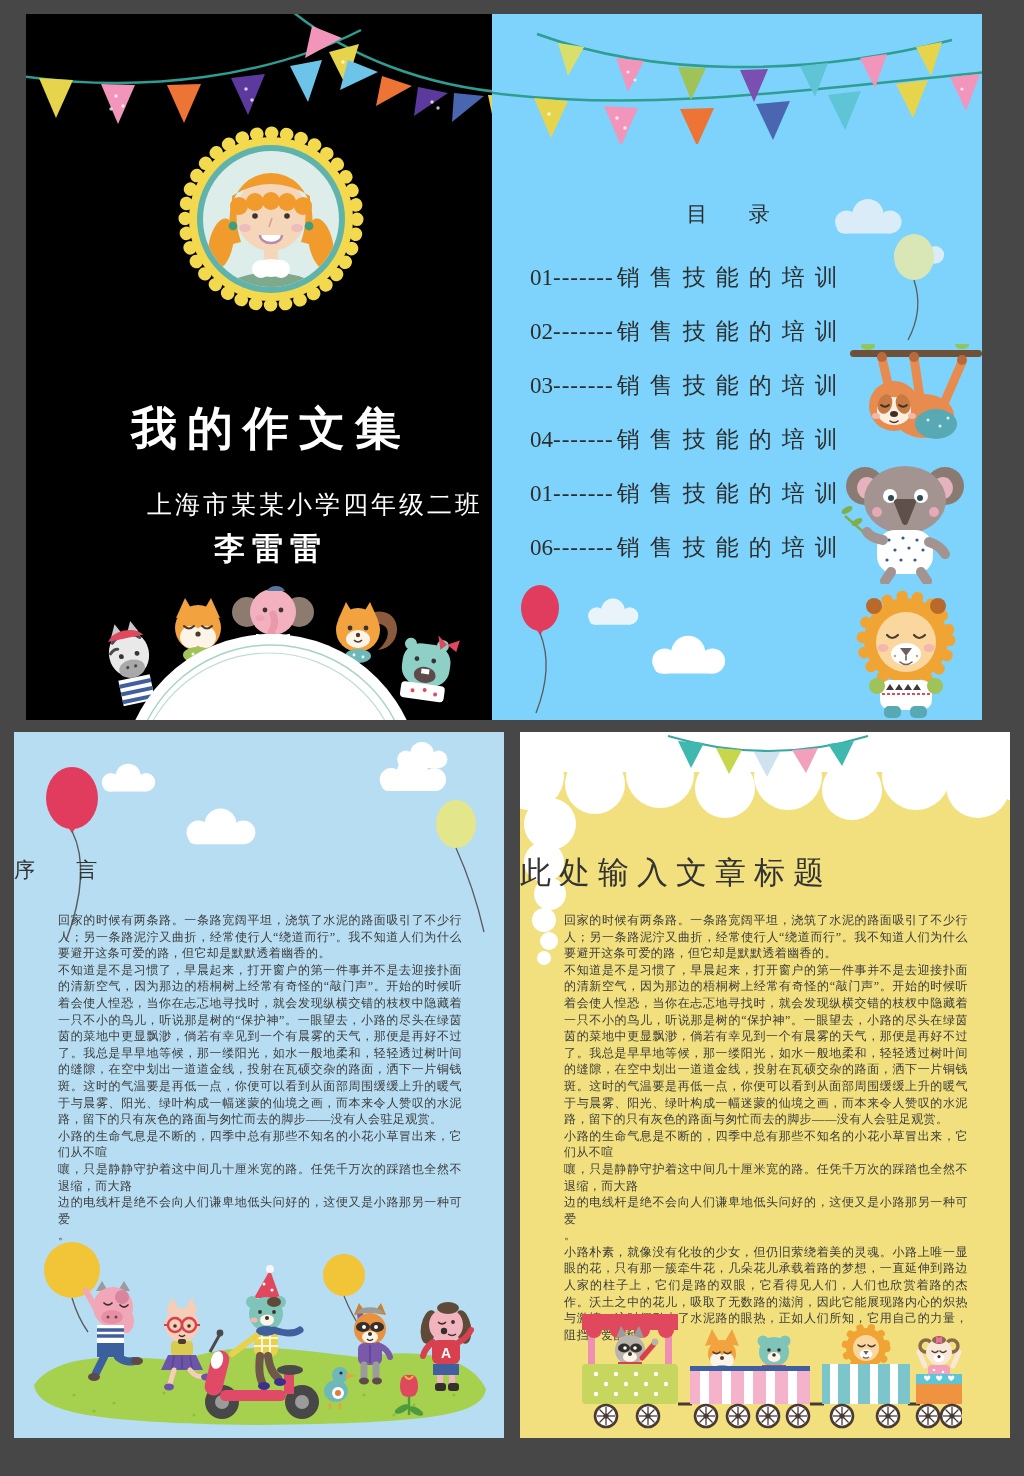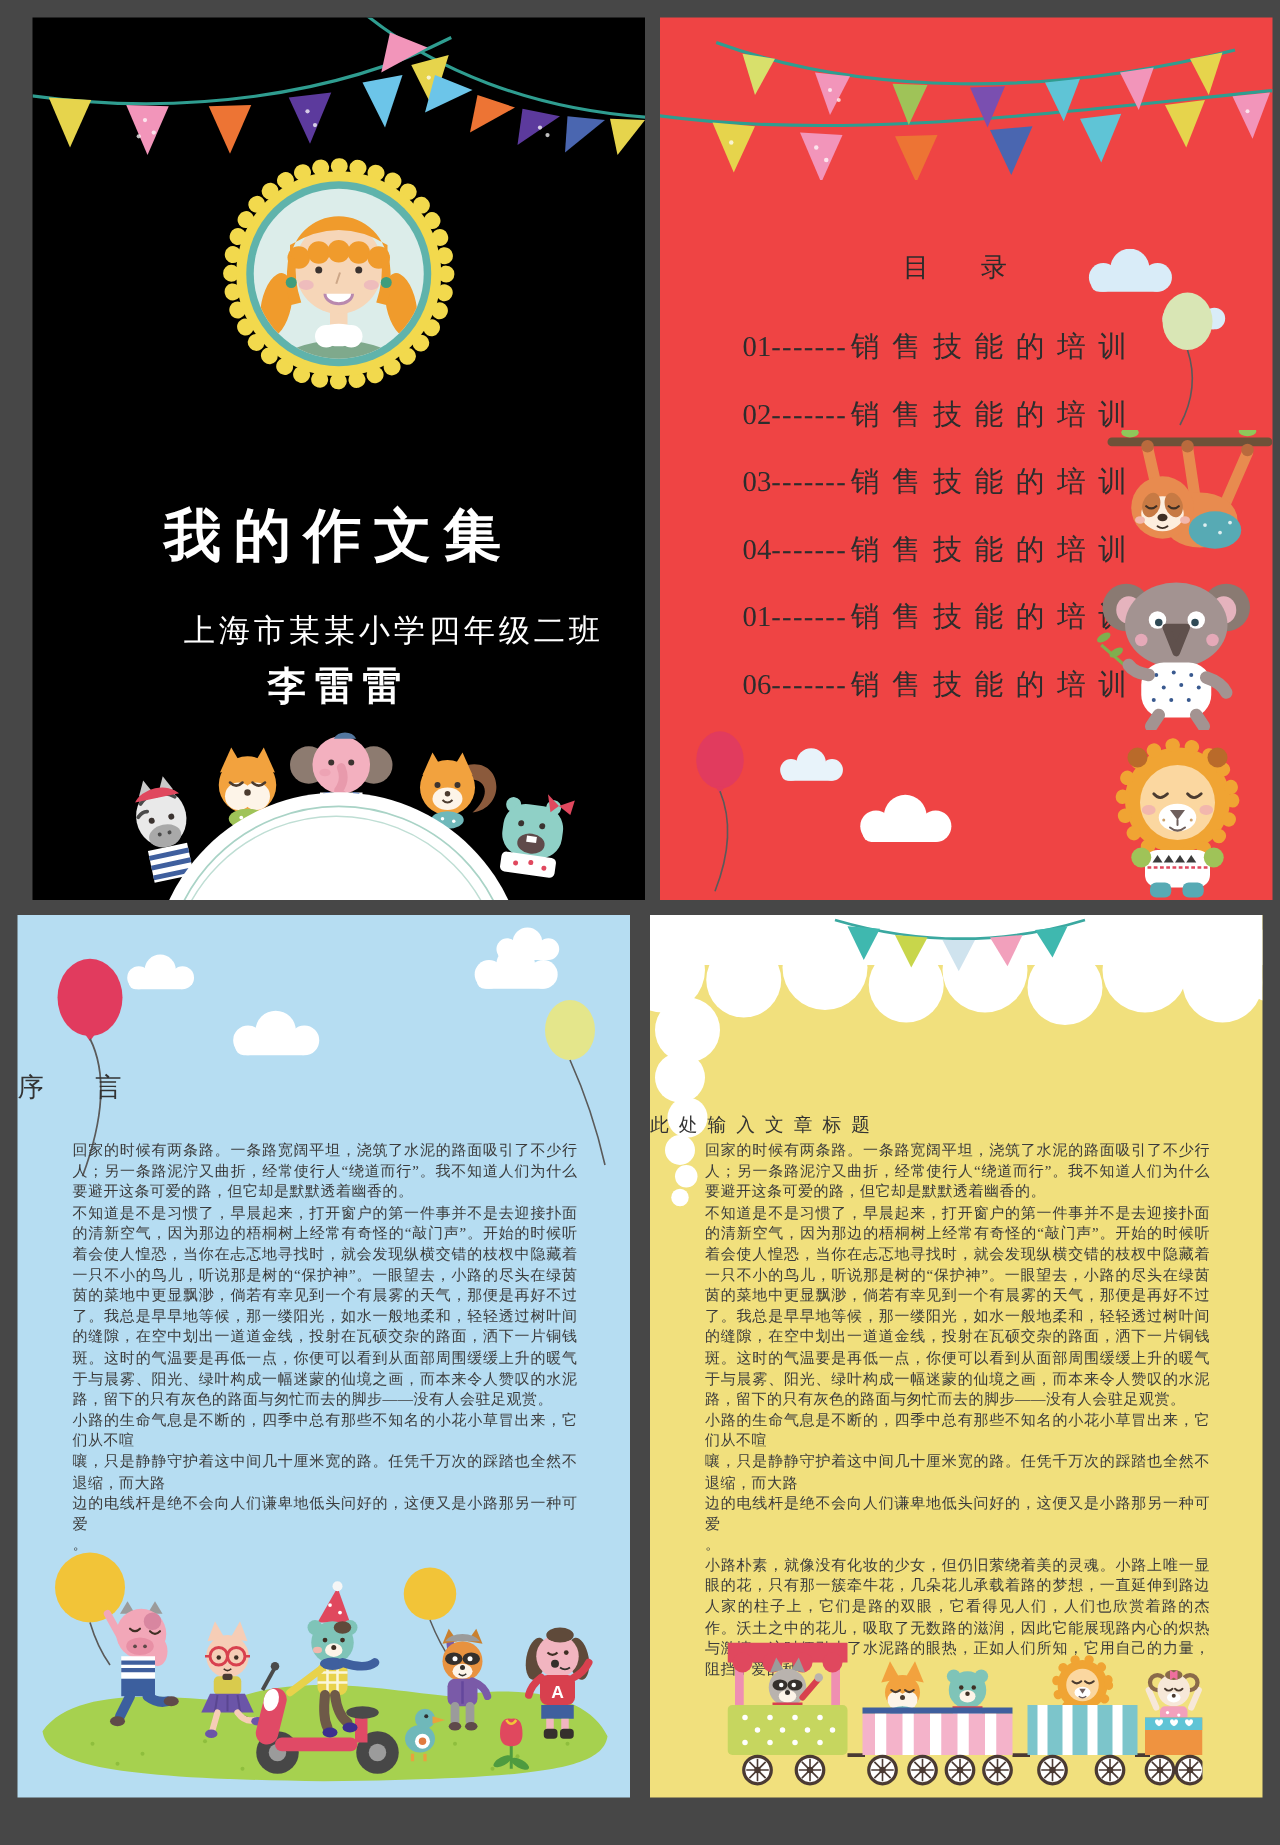--- a/index.html
+++ b/index.html
@@ -1,43 +1,43 @@
 <!DOCTYPE html>
 <html><head>
 <meta charset="utf-8">
 <style>
   html,body{margin:0;padding:0;}
   body{width:1024px;height:1476px;background:#474747;position:relative;
        font-family:"Liberation Serif",serif;overflow:hidden;}
   .slide{position:absolute;width:490px;height:706px;overflow:hidden;}
   #slide1{left:26px;top:14px;background:#000000;}
-  #slide2{left:528px;top:14px;background:#ef4444;}
+  #slide2{left:492px;top:14px;background:#7dd3fc;}
   #slide3{left:14px;top:732px;background:#b6ddf2;}
   #slide4{left:520px;top:732px;background:#f1e07d;}
   .abs{position:absolute;}
   svg{display:block;}
   
   .s1-title{position:absolute;left:0;top:384px;width:100%;margin:0;text-align:center;
     color:#fff;font:900 46px "Liberation Sans",sans-serif;letter-spacing:10px;}
   .s1-subtitle{position:absolute;left:0;top:474px;width:100%;text-align:center;
     color:#fff;font:400 25px "Liberation Sans",sans-serif;letter-spacing:3px;padding-left:44px;}
   .s1-author{position:absolute;left:0;top:514px;width:100%;text-align:center;
     color:#fff;font:900 31px "Liberation Sans",sans-serif;letter-spacing:7px;}
   
   .toc-title{position:absolute;left:0;top:186px;width:100%;text-align:center;
     color:#2b2b2b;font:400 21px "Liberation Serif",serif;letter-spacing:18px;}
   .toc-item{position:absolute;left:38px;height:28px;white-space:nowrap;
-    color:#2d2d2d;font:400 23px "Liberation Serif",serif;margin-left:28px;}
+    color:#2d2d2d;font:400 23px "Liberation Serif",serif;}
   .toc-item .leader{letter-spacing:1px;}
   .toc-item .toclabel{letter-spacing:10px;margin-left:3px;}
   
   .page-title{position:absolute;left:0;width:100%;text-align:left;color:#333;
     font:400 21px "Liberation Serif",serif;}
   #slide3 .page-title{top:124px;letter-spacing:18px;}
-  #slide4 .page-title{top:120px;letter-spacing:8px;font-size:15px;margin-top:39px;}
+  #slide4 .page-title{top:120px;letter-spacing:8px;font-size:31px;}
   .bodytext{position:absolute;left:44px;top:180px;width:404px;color:#3c3c3c;
     font:400 12px "Liberation Serif",serif;line-height:16.6px;text-align:justify;
     letter-spacing:0.4px;}
   .bodytext p{margin:0;}
 </style>
 </head>
 <body>
 
 <svg width="0" height="0" style="position:absolute" aria-hidden="true">
   <defs>

